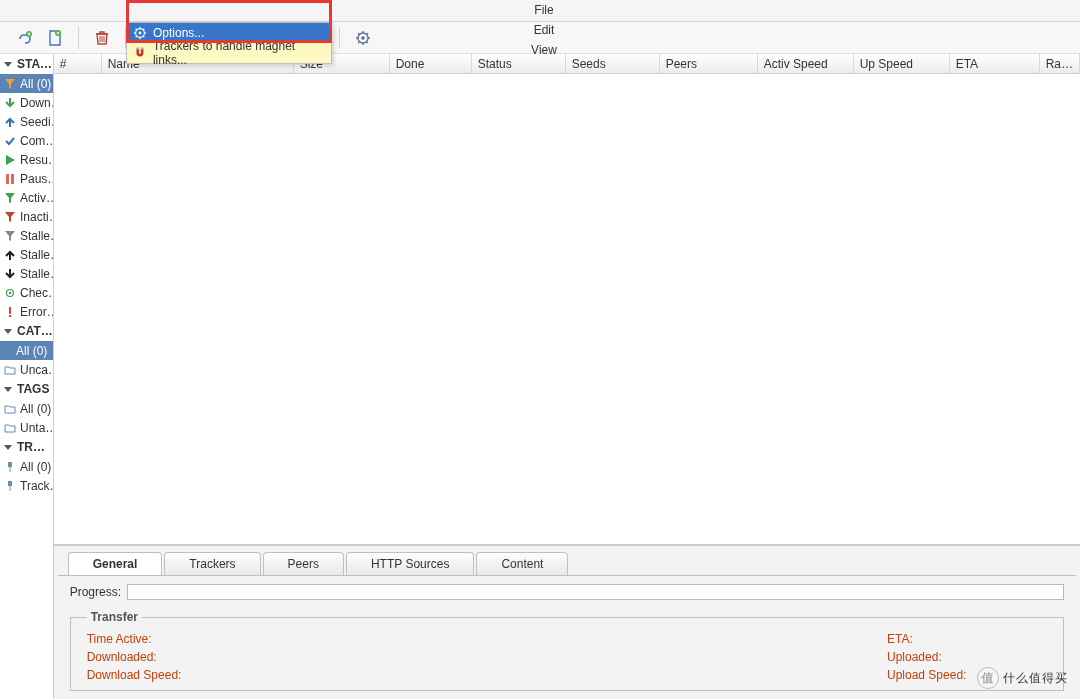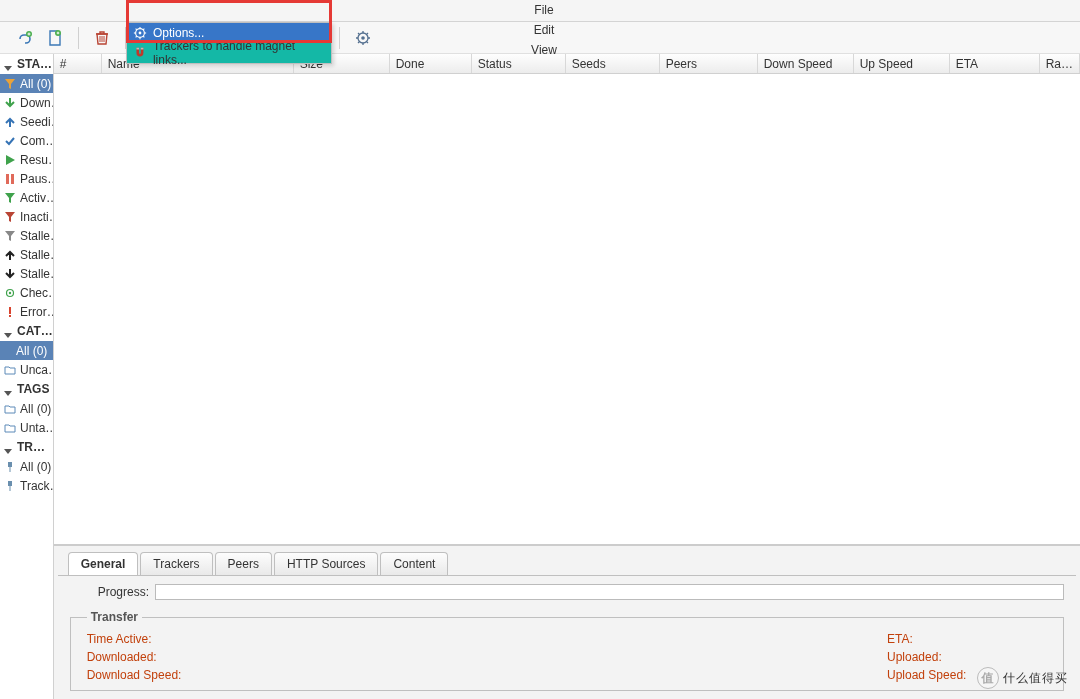--- a/index.html
+++ b/index.html
@@ -3,58 +3,58 @@
 <meta charset="utf-8">
 <style>
 * { box-sizing: border-box; margin: 0; padding: 0; font-family: "Segoe UI", Tahoma, sans-serif; font-size: 12px; color: #333; }
 html, body { width: 1080px; height: 699px; overflow: hidden; background: #fff; }
 
 
 .menubar { display: flex; align-items: center; height: 22px; background: #f5f5f5; border-bottom: 1px solid #d4d4d4; padding-left: 8px; flex-direction: column; }
 .menubar .menu-item { padding: 3px 10px; cursor: default; }
 
 
-.dropdown { position: absolute; top: 22px; left: 126px; width: 206px; background: #14b8a6; border: 1px solid #bfbfbf; box-shadow: 2px 2px 4px rgba(0,0,0,.15); z-index: 100; }
+.dropdown { position: absolute; top: 22px; left: 126px; width: 206px; background: #fef9c3; border: 1px solid #bfbfbf; box-shadow: 2px 2px 4px rgba(0,0,0,.15); z-index: 100; }
 .dropdown .dd-item { display: flex; align-items: center; height: 20px; padding-left: 6px; gap: 6px; cursor: default; }
 .dropdown .dd-item.highlight { background: #3776c8; color: #fff; }
 .dropdown .dd-item.highlight span { color: #fff; }
 .dropdown .dd-icon { width: 14px; height: 14px; display: flex; align-items: center; justify-content: center; }
 
 
 .red-box { position: absolute; top: 0; left: 126px; width: 206px; height: 43px; border: 3px solid #e53935; z-index: 120; pointer-events: none; }
 
 
 .toolbar { display: flex; align-items: center; height: 32px; background: #f7f7f7; border-bottom: 1px solid #e0e0e0; padding-left: 10px; gap: 0; }
 .toolbar .sep { width: 1px; height: 22px; background: #d0d0d0; margin: 0 8px; }
 .toolbar .tb-btn { width: 24px; height: 24px; display: flex; align-items: center; justify-content: center; margin: 0 3px; cursor: pointer; }
 
 
 .main { display: flex; height: calc(699px - 22px - 32px); }
 .sidebar { width: 70px; background: #fff; border-right: 1px solid #d0d0d0; overflow: hidden; }
-.sidebar .sect-hdr { display: flex; align-items: flex-end; gap: 3px; padding: 3px 4px; font-weight: bold; color: #333; white-space: nowrap; overflow: hidden; }
+.sidebar .sect-hdr { display: flex; align-items: center; gap: 3px; padding: 3px 4px; font-weight: bold; color: #333; white-space: nowrap; overflow: hidden; }
 .sidebar .item { display: flex; align-items: center; gap: 4px; padding: 2px 4px; white-space: nowrap; overflow: hidden; cursor: default; height: 19px; }
 .sidebar .item.selected { background: #5a83b6; color: #fff; }
 .sidebar .item.selected span { color: #fff; }
 .sidebar .caret { width: 0; height: 0; border-left: 4px solid transparent; border-right: 4px solid transparent; border-top: 5px solid #555; margin-right: 2px; }
 .sb-icon { width: 12px; height: 12px; flex: 0 0 12px; display: flex; align-items: center; justify-content: center; }
 .sb-icon svg { width: 12px; height: 12px; }
 
 
 .content { flex: 1; display: flex; flex-direction: column; }
 .table-head { display: flex; height: 20px; background: linear-gradient(#fefefe,#ececec); border-bottom: 1px solid #d0d0d0; }
 .th { border-right: 1px solid #d8d8d8; padding: 3px 6px; color: #333; white-space: nowrap; overflow: hidden; }
 .table-body { flex: 1; background: #fff; border-bottom: 1px solid #ccc; }
 
 
 .details { padding: 6px 4px 0 4px; background: #f3f3f3; border-top: 1px solid #ccc; }
 .tabstrip { display: flex; gap: 2px; padding-left: 10px; }
-.tab { padding: 4px 12px; background: linear-gradient(#fdfdfd,#e9e9e9); border: 1px solid #bfbfbf; border-bottom: none; border-radius: 4px 4px 0 0; cursor: default; }
+.tab { padding: 4px 24px; background: linear-gradient(#fdfdfd,#e9e9e9); border: 1px solid #bfbfbf; border-bottom: none; border-radius: 4px 4px 0 0; cursor: default; }
 .tab.active { background: #fff; font-weight: bold; }
 .panel { background: #f3f3f3; border-top: 1px solid #bfbfbf; padding: 8px 12px; }
-.progress-row { display: flex; align-items: center; gap: 6px; margin-bottom: 10px; margin-left: 28px; }
+.progress-row { display: flex; align-items: center; gap: 6px; margin-bottom: 10px; }
 .progress-bar { flex: 1; height: 16px; border: 1px solid #bbb; background: #fff; }
 fieldset.transfer { border: 1px solid #bfbfbf; padding: 8px 16px; }
 fieldset.transfer legend { padding: 0 4px; font-weight: bold; color: #555; }
 .tf-grid { display: grid; grid-template-columns: 160px 1fr 160px; row-gap: 4px; }
 .tf-label { text-align: left; color: #c2410c; padding-right: 10px; }
 
 
 .wm { position: absolute; right: 12px; bottom: 10px; font-size: 13px; color: #888; letter-spacing: 1px; margin-left: 20px; }
 .wm .circle { display:inline-flex; width:22px; height:22px; border:1px solid #bbb; border-radius:50%; align-items:center; justify-content:center; background:#f6f6f6; margin-right:4px; font-weight:bold; color:#aaa;}
 </style>
@@ -358,21 +358,21 @@
 
   <div class="content">
     <div class="table-head">
       <div class="th" style="width:48px">#</div>
       <div class="th" style="width:192px">Name</div>
       <div class="th" style="width:96px">Size</div>
       <div class="th" style="width:82px">Done</div>
       <div class="th" style="width:94px">Status</div>
       <div class="th" style="width:94px">Seeds</div>
       <div class="th" style="width:98px">Peers</div>
-      <div class="th" style="width:96px">Down Speed</div>
+      <div class="th" style="width:96px">Activ Speed</div>
       <div class="th" style="width:96px">Up Speed</div>
       <div class="th" style="width:90px">ETA</div>
       <div class="th" style="flex:1">Ra…</div>
     </div>
     <div class="table-body"></div>
 
     <div class="details">
       <div class="tabstrip">
         <div class="tab active">General</div>
         <div class="tab">Trackers</div>

